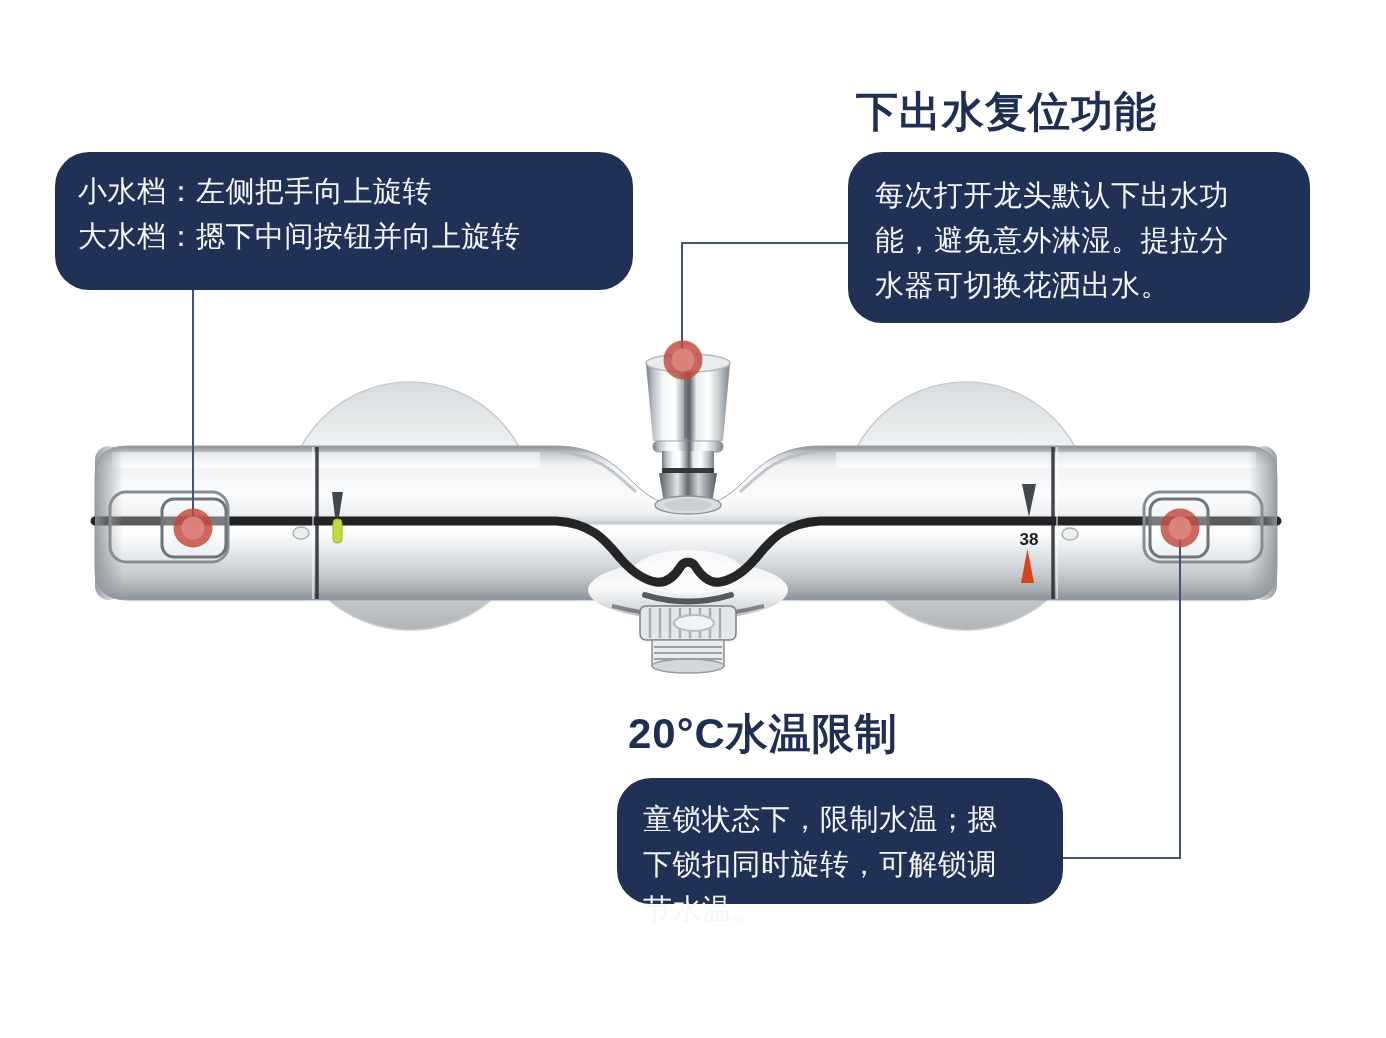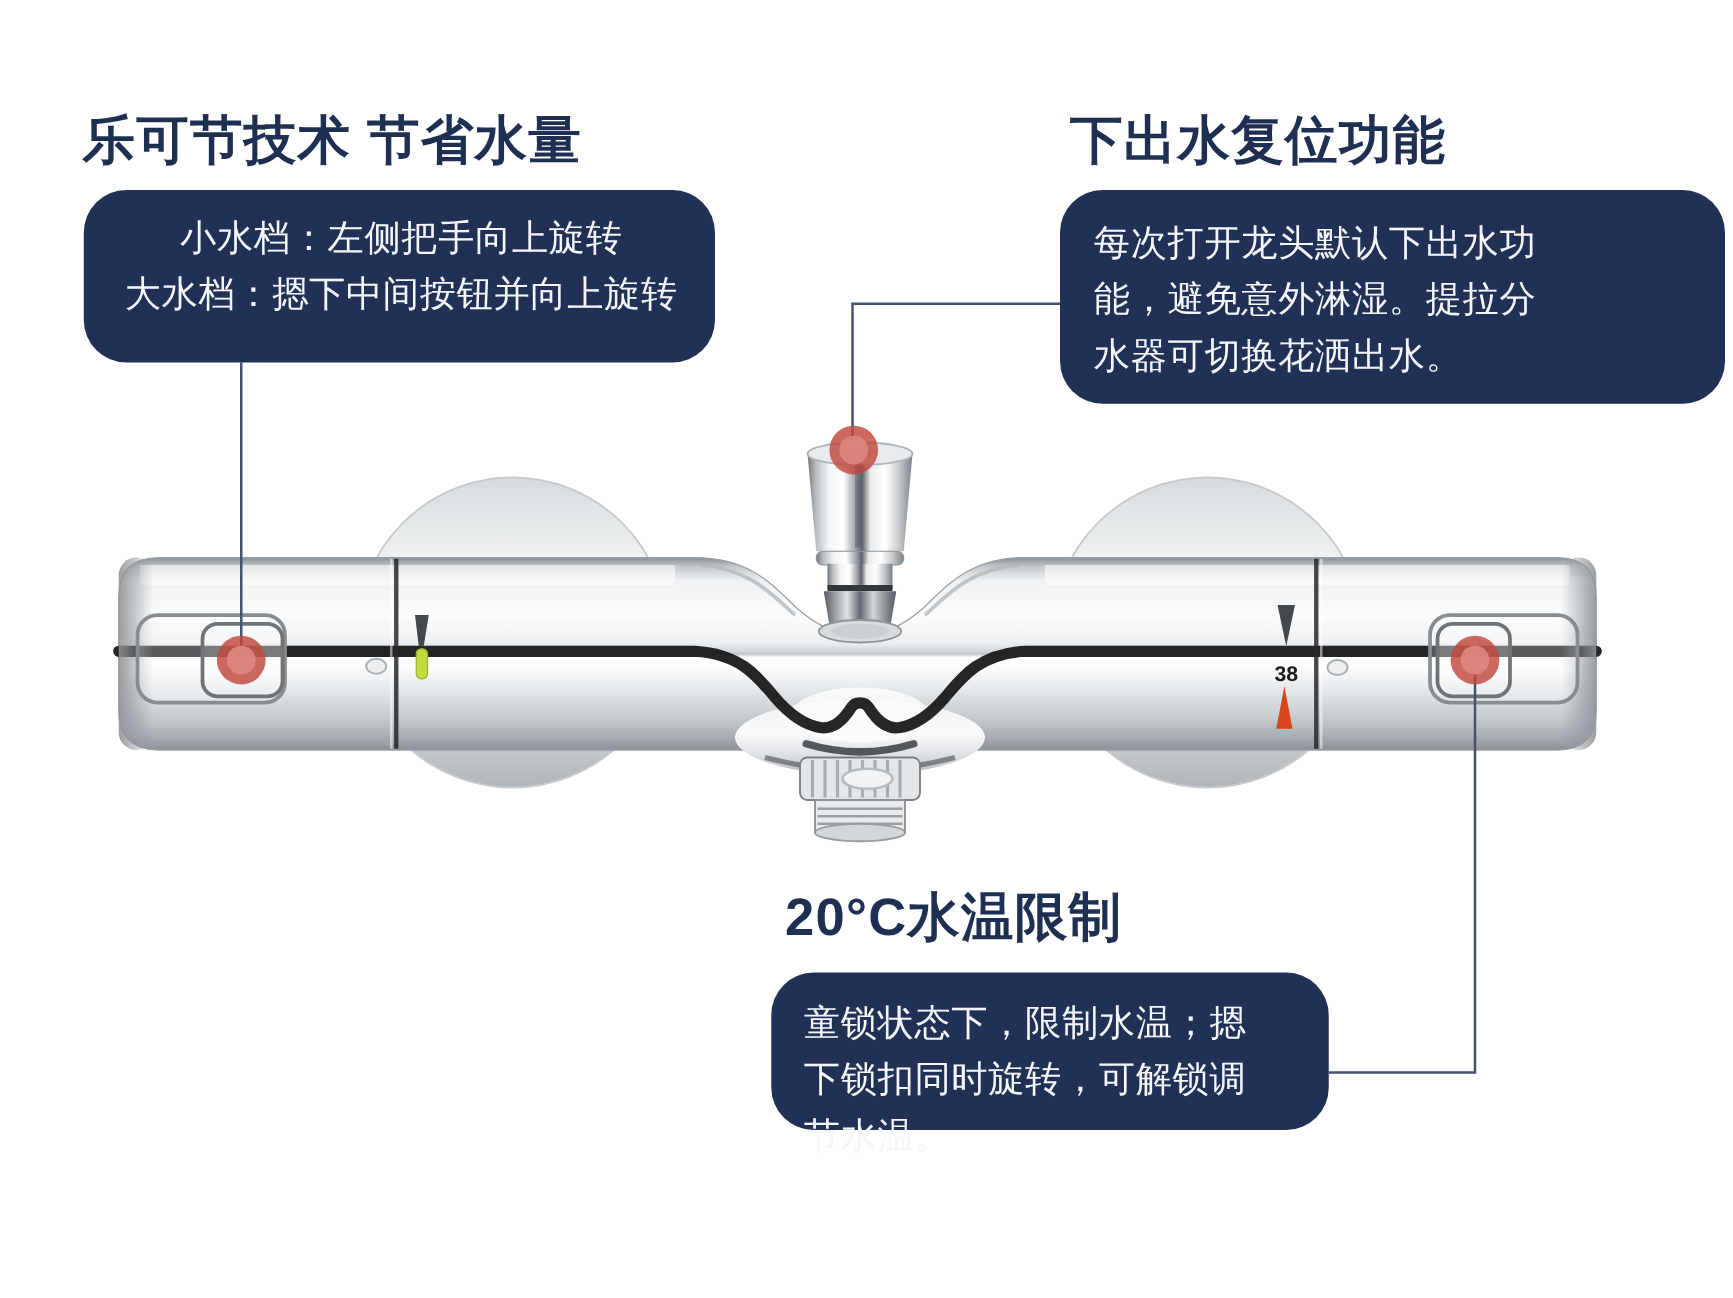--- a/index.html
+++ b/index.html
@@ -5,22 +5,22 @@
   html,body{margin:0;padding:0;background:#ffffff;}
   .stage{position:relative;width:1386px;height:1038px;background:#ffffff;overflow:hidden;
          font-family:"Liberation Sans", sans-serif;}
   .faucet-svg{position:absolute;left:0;top:0;width:1386px;height:1038px;}
   .callout-title{position:absolute;font-size:42px;font-weight:700;color:#1e2f52;
                  letter-spacing:1px;white-space:nowrap;}
   .callout-box{position:absolute;background:#213156;border-radius:34px;color:#ffffff;
                box-sizing:border-box;}
   .callout-text{white-space:pre-line;font-size:29px;line-height:45px;color:#f4f6fa;
                 letter-spacing:0.5px;}
-  .box-eco{left:67px;top:152px;width:505px;height:138px;padding:17px 20px 0 23px;text-align:center;}
-  .box-reset{left:848px;top:152px;width:532px;height:171px;padding:21px 18px 0 27px;}
+  .box-eco{left:55px;top:152px;width:578px;height:138px;padding:17px 20px 0 23px;}
+  .box-reset{left:848px;top:152px;width:462px;height:171px;padding:21px 18px 0 27px;}
   .box-temp{left:617px;top:778px;width:446px;height:126px;padding:19px 18px 0 26px;}
   .title-eco{left:66px;top:84px;}
   .title-reset{left:856px;top:84px;font-family:Liberation Serif, serif;}
   .title-temp{left:628px;top:706px;}
 </style>
 </head>
 <body>
 
 <div class="stage">
 
@@ -181,21 +181,20 @@
     <g>
       <circle cx="683" cy="360" r="19.5" fill="#c0483c" opacity="0.82"></circle>
       <circle cx="683" cy="360" r="11.5" fill="#dc857c" opacity="0.95"></circle>
     </g>
     <g>
       <circle cx="1180" cy="528" r="19.5" fill="#c0483c" opacity="0.82"></circle>
       <circle cx="1180" cy="528" r="11.5" fill="#dc857c" opacity="0.95"></circle>
     </g>
   </svg>
 
-  <div class="callout-title title-eco">乐可节技术 节省水量</div>
   <div class="callout-box box-eco">
     <div class="callout-text">小水档：左侧把手向上旋转
 大水档：摁下中间按钮并向上旋转</div>
   </div>
 
   <div class="callout-title title-reset">下出水复位功能</div>
   <div class="callout-box box-reset">
     <div class="callout-text">每次打开龙头默认下出水功
 能，避免意外淋湿。提拉分
 水器可切换花洒出水。</div>

